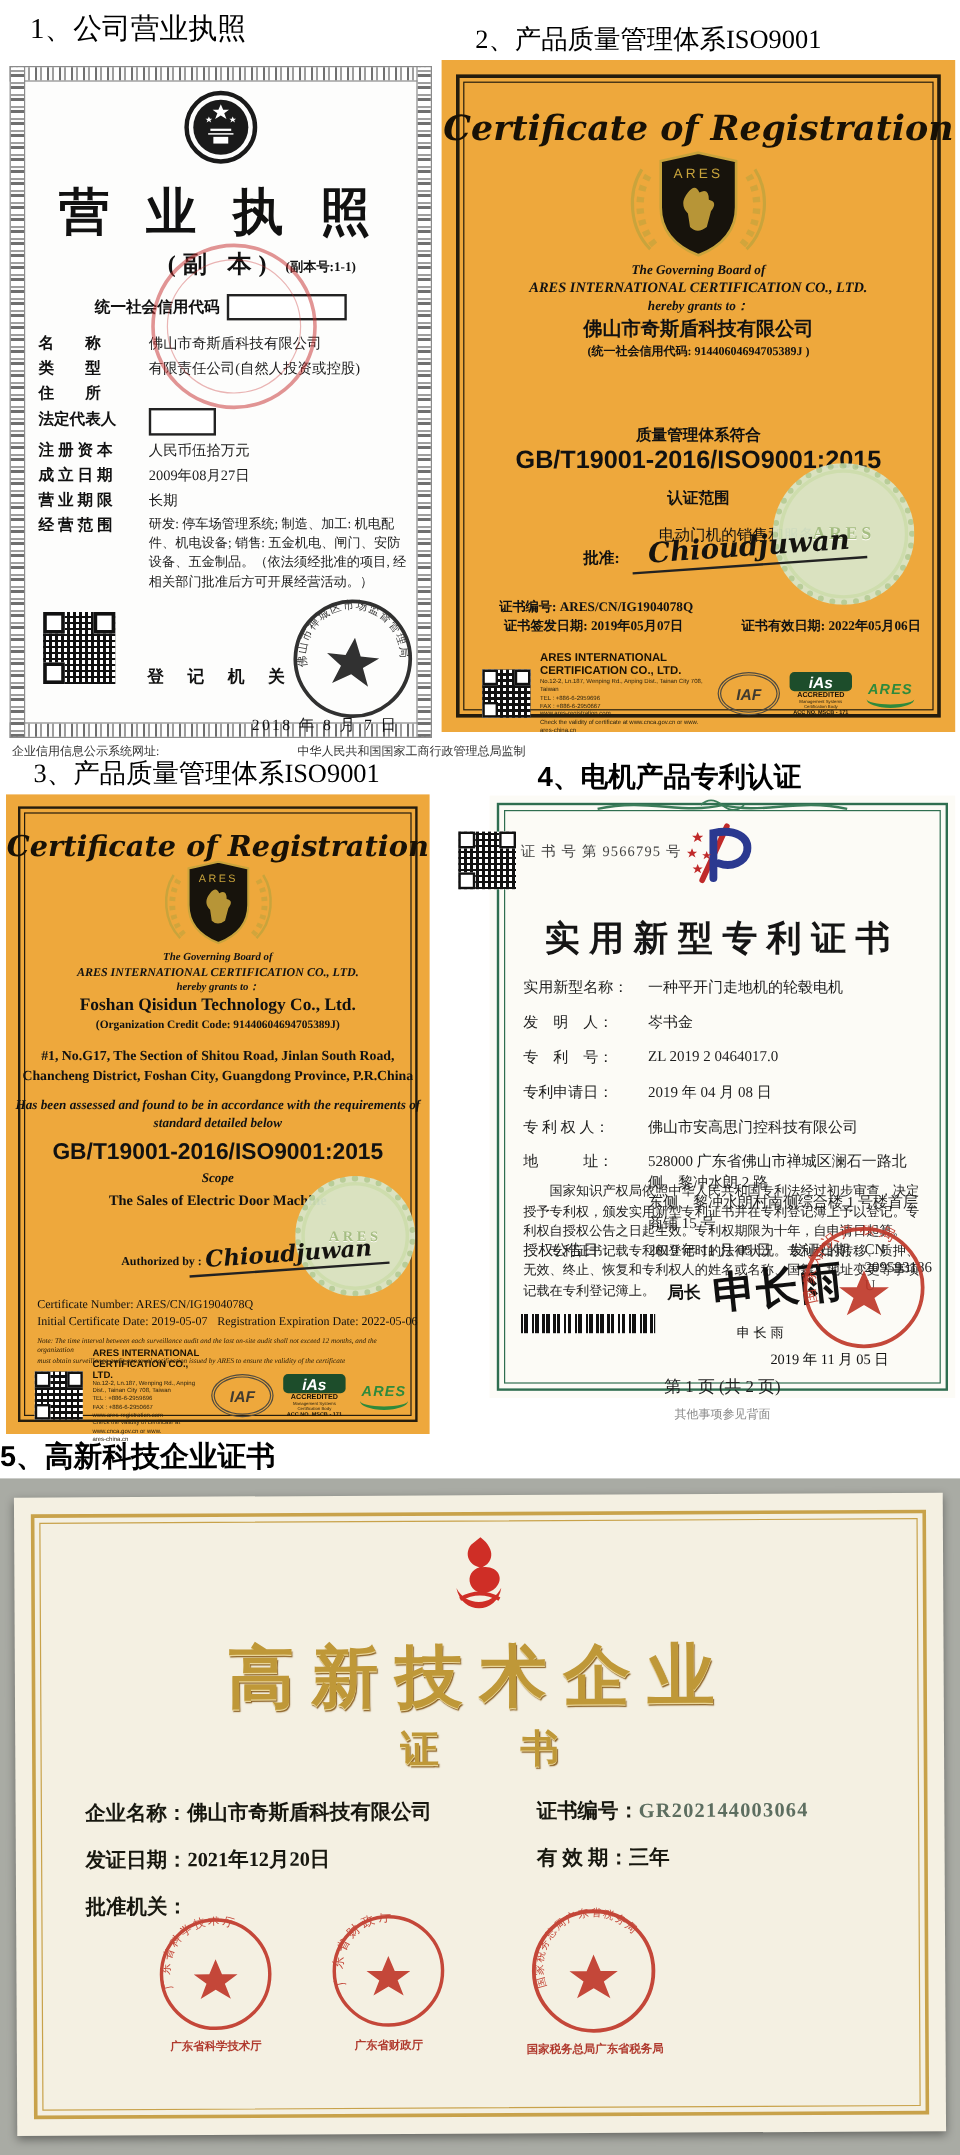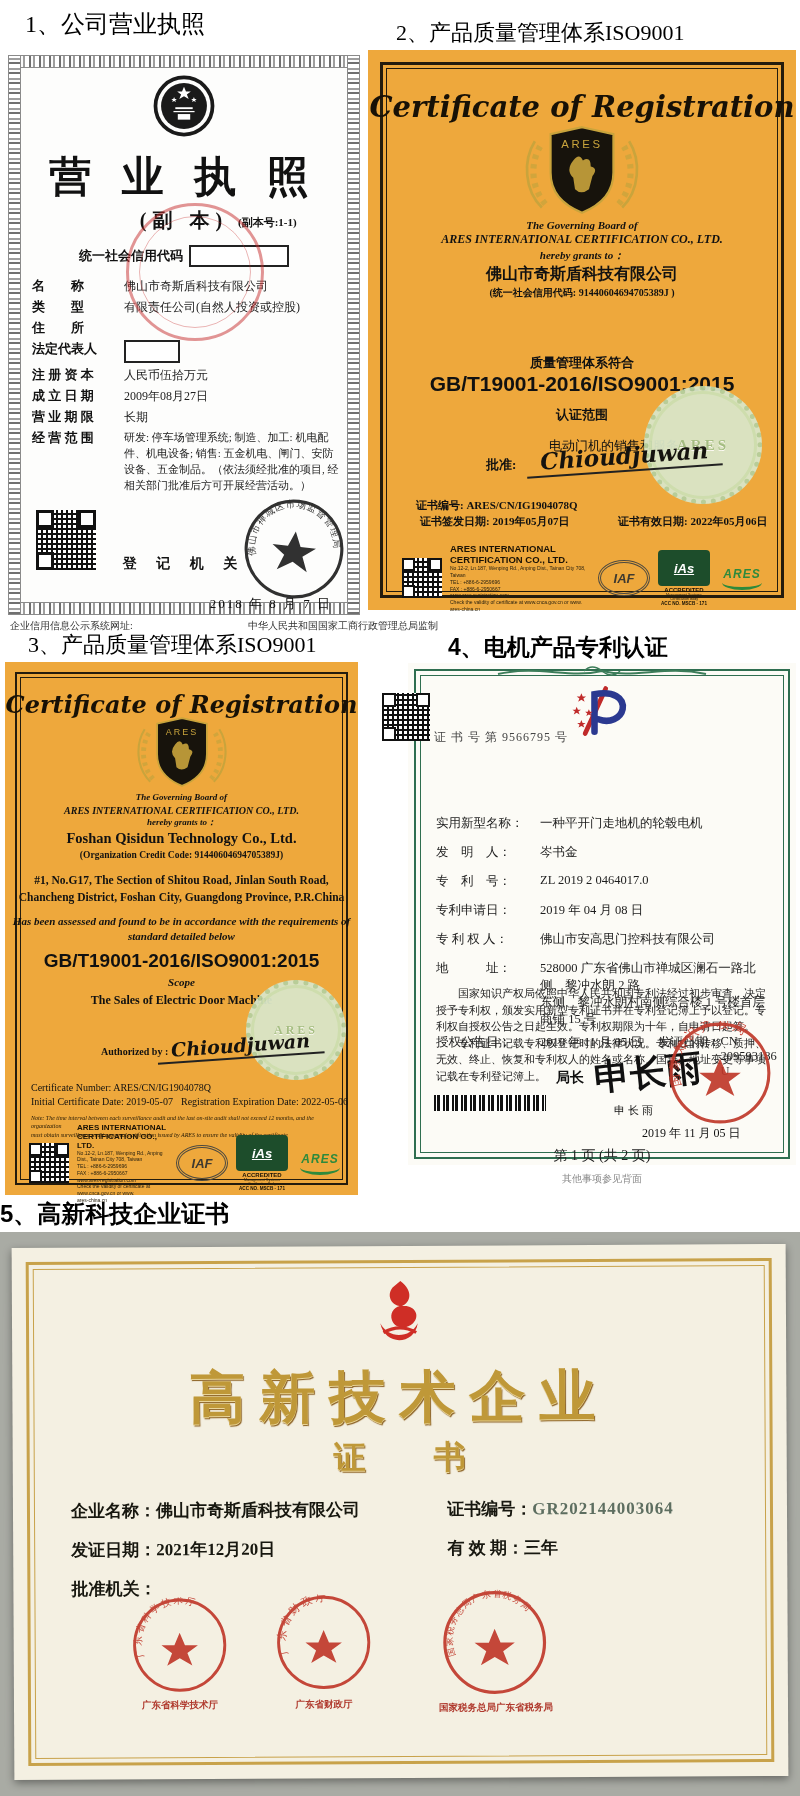--- a/index.html
+++ b/index.html
@@ -82,21 +82,21 @@
   .qr-s{width:40px;height:40px;flex:none;}
   .qr-s i{width:9px;height:9px;border-width:2px;}
   .forg{flex:1;min-width:0;}
   .forg .o1{font-size:9.5px;font-weight:bold;color:#1a1205;
             font-family:"Liberation Sans","DejaVu Sans",sans-serif;}
   .forg .o2{font-size:5px;color:#2a2210;line-height:1.35;font-family:"Liberation Sans",sans-serif;}
   .iaf{width:46px;height:30px;border:3px double #4e4a40;border-radius:50%;flex:none;display:flex;
        align-items:center;justify-content:center;font:bold italic 13px "Liberation Sans",sans-serif;color:#3f3a30;}
   .iasbox{flex:none;width:52px;text-align:center;font-family:"Liberation Sans",sans-serif;}
   .ias-t{background:#1d4d2b;color:#fff;border-radius:4px;font:bold italic 13px "Liberation Sans",sans-serif;
-         height:36px;display:flex;align-items:center;justify-content:center;text-decoration:underline;}
+         height:16px;display:flex;align-items:center;justify-content:center;}
   .ias-a{font-size:6px;font-weight:bold;color:#171106;margin-top:1px;}
   .ias-b{font-size:3.6px;color:#2a2210;}
   .ias-n{font-size:4.6px;font-weight:bold;color:#171106;}
   .areslogo{flex:none;width:48px;text-align:center;}
   .areslogo .a1{font:bold italic 12px "Liberation Sans",sans-serif;color:#2e8a3c;letter-spacing:1px;}
   .areslogo .a2{height:6px;border-bottom:3px solid #2e8a3c;border-radius:0 0 60% 60%/0 0 100% 100%;width:40px;margin:0 auto;}
 
   .cert3{left:5px;top:662px;width:353px;height:533px;}
   .cert3 .frame-a{inset:10px;border-width:2px;}
   .cert3 .frame-b{inset:15px;}
@@ -119,21 +119,21 @@
   .c3-init{left:26px;top:434px;font-size:10px;}
   .c3-exp{left:176px;top:434px;font-size:10px;}
   .c3-note{left:26px;right:16px;top:452px;font-size:6px;font-style:italic;color:#221806;line-height:1.4;}
   .c3-footer{left:24px;right:14px;top:478px;height:46px;}
 
   
   .cert4{position:absolute;left:408px;top:663px;width:388px;height:502px;background:#fcfbf6;}
   .g-a{position:absolute;inset:6px;border:2px solid #2f6e50;}
   .g-b{position:absolute;inset:12px;border:1px solid #2f6e50;}
   .flour{left:50%;margin-left:-110px;top:0px;}
-  .p-certno{left:26px;top:38px;font-size:12px;color:#444;letter-spacing:1px;margin-top:28px;}
+  .p-certno{left:26px;top:38px;font-size:12px;color:#444;letter-spacing:1px;}
   .p-logo{left:50%;margin-left:-30px;top:20px;}
   .p-qr{right:26px;top:30px;width:48px;height:48px;}
   .p-qr i{width:10px;height:10px;border-width:2px;}
   .p-title{top:100px;font-size:29px;letter-spacing:8px;font-weight:600;color:#151515;}
   .p-rows{position:absolute;left:28px;right:22px;top:152px;font-size:12.5px;color:#1d1d1d;}
   .prow{display:flex;margin-bottom:12px;}
   .prow .plab{width:104px;flex:none;}
   .prow .pval{flex:1;}
   .p-paras{position:absolute;left:28px;right:22px;top:322px;font-size:11px;line-height:1.5;color:#222;}
   .p-paras p{margin:0;text-indent:2em;}
@@ -446,20 +446,21 @@
       <use href="#star5" transform="translate(10,42) scale(0.45)" fill="#c02a2a"></use>
       <use href="#star5" transform="translate(18,30) scale(0.4)" fill="#c02a2a"></use>
     </svg>
 
     <div class="abs qr p-qr">
         <i class="f1"></i>
         <i class="f2"></i>
         <i class="f3"></i>
       </div>
 
+    <div class="abs ctr p-title">实用新型专利证书</div>
 
     <div class="p-rows">
       <div class="prow">
         <span class="plab">实用新型名称：</span>
         <span class="pval">一种平开门走地机的轮毂电机</span>
       </div>
       <div class="prow">
         <span class="plab">发　明　人：</span>
         <span class="pval">岑书金</span>
       </div>

